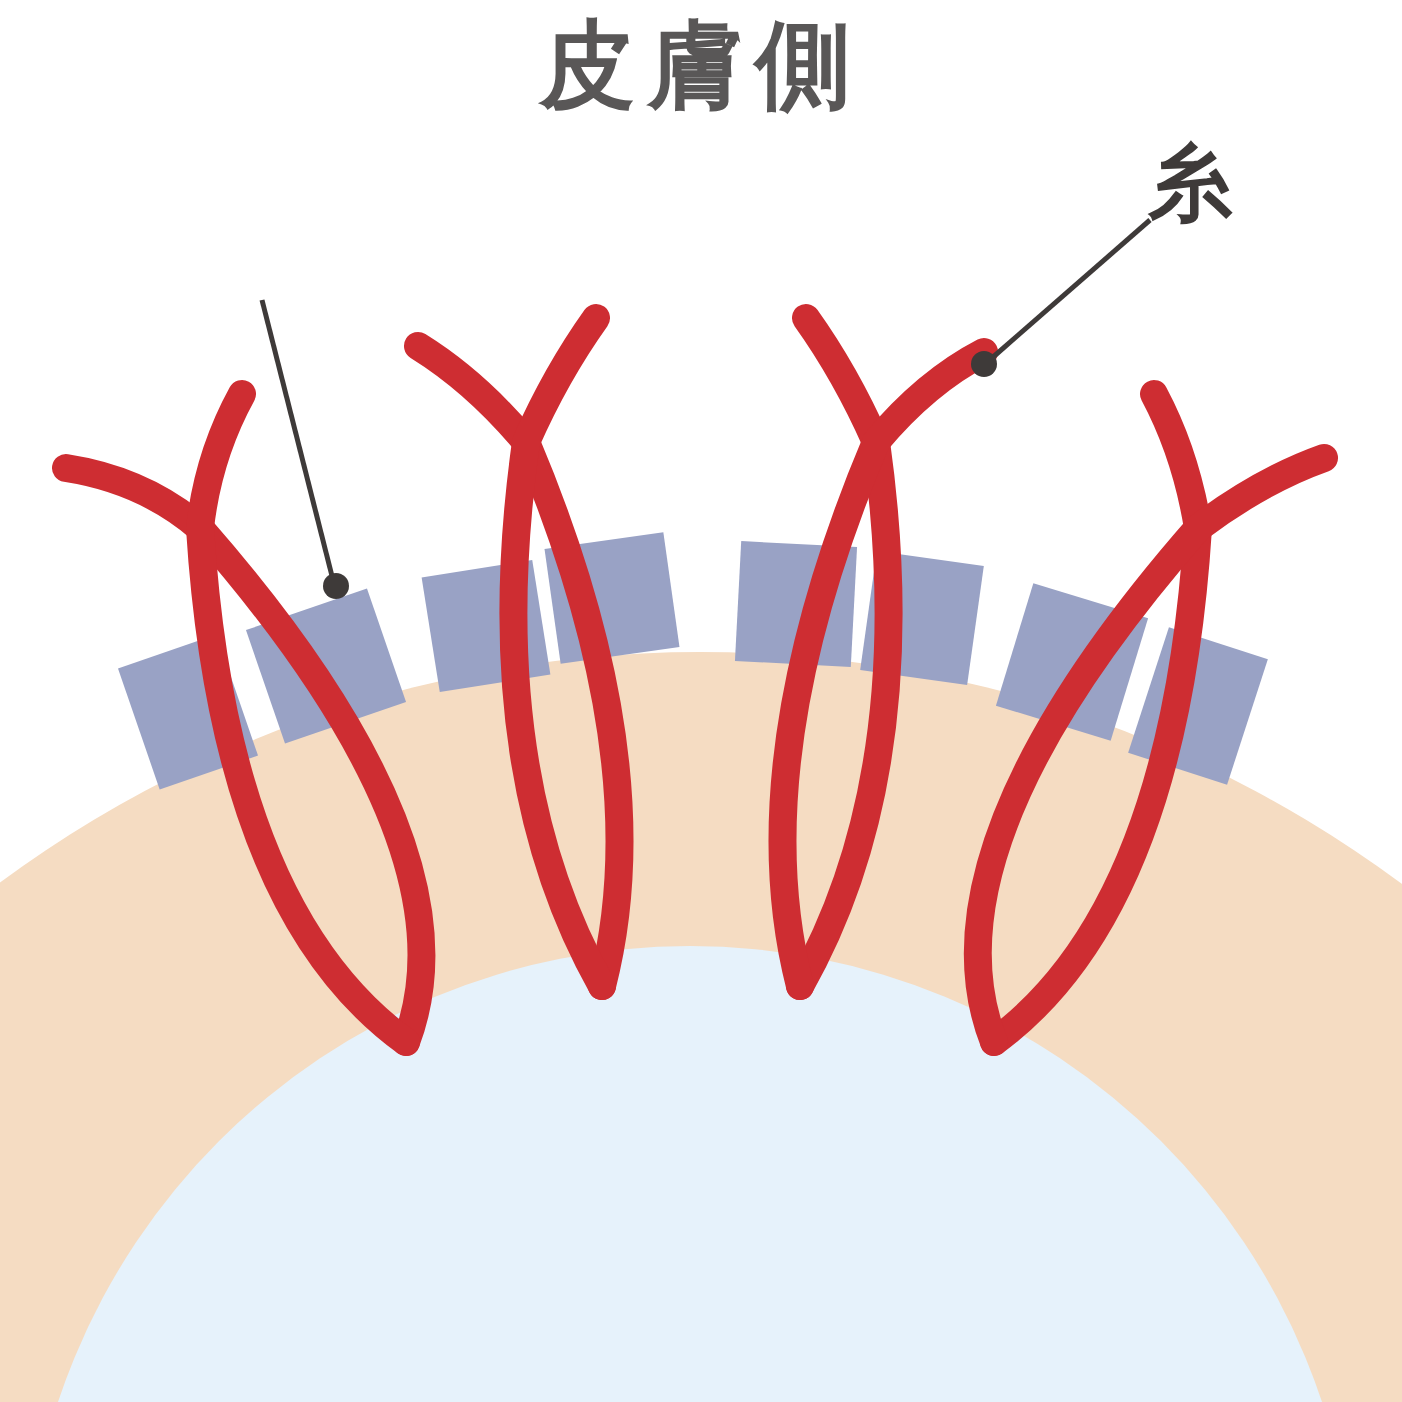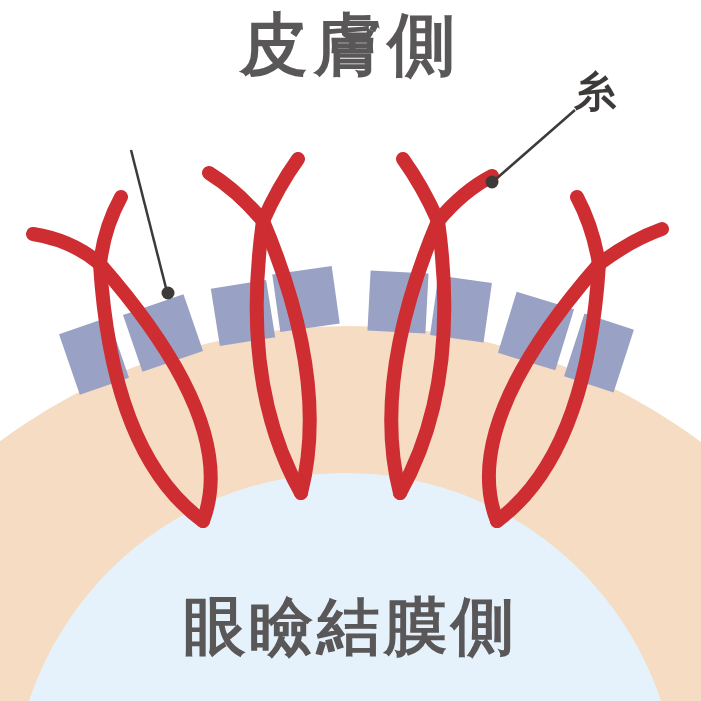--- a/index.html
+++ b/index.html
@@ -20,21 +20,21 @@
   }
   .stage{position:absolute;inset:0;}
   svg{position:absolute;left:0;top:0;}
   .skin-arc{fill:var(--skin);}
   .conj-dome{fill:var(--conjunctiva-blue);}
   .bead{fill:var(--bead-blue-gray);}
   .thread{fill:none;stroke:var(--thread-red);stroke-width:14;stroke-linecap:round;}
   .callout-line{stroke:var(--label-ink);stroke-width:2.5;}
   .callout-dot{fill:var(--label-ink);}
   .txt{position:absolute;font-weight:bold;color:var(--title-gray);line-height:1;white-space:nowrap;}
-  .title-top{left:0;width:100%;top:10px;text-align:center;font-size:68px;letter-spacing:6px;}
+  .title-top{left:0;width:100%;top:10px;text-align:center;font-size:48px;letter-spacing:6px;}
   .title-bottom{left:0;width:100%;top:595px;text-align:center;font-size:63px;letter-spacing:4px;}
   .small-label{color:var(--label-ink);font-size:42px;}
   .beads-label{left:36px;top:91px;letter-spacing:1px;}
   .thread-label{left:574px;top:71px;}
 </style>
 </head>
 <body>
 
 <div class="stage">
 
@@ -76,14 +76,13 @@
       <line class="callout-line" x1="575" y1="110" x2="496" y2="179"></line>
       <circle class="callout-dot" cx="492" cy="182" r="6.5"></circle>
     </g>
   </svg>
 
   <div class="txt title-top">皮膚側</div>
 
 
   <div class="txt small-label thread-label">糸</div>
 
-  <div class="txt title-bottom">眼瞼結膜側</div>
 </div>
 
 </body></html>

